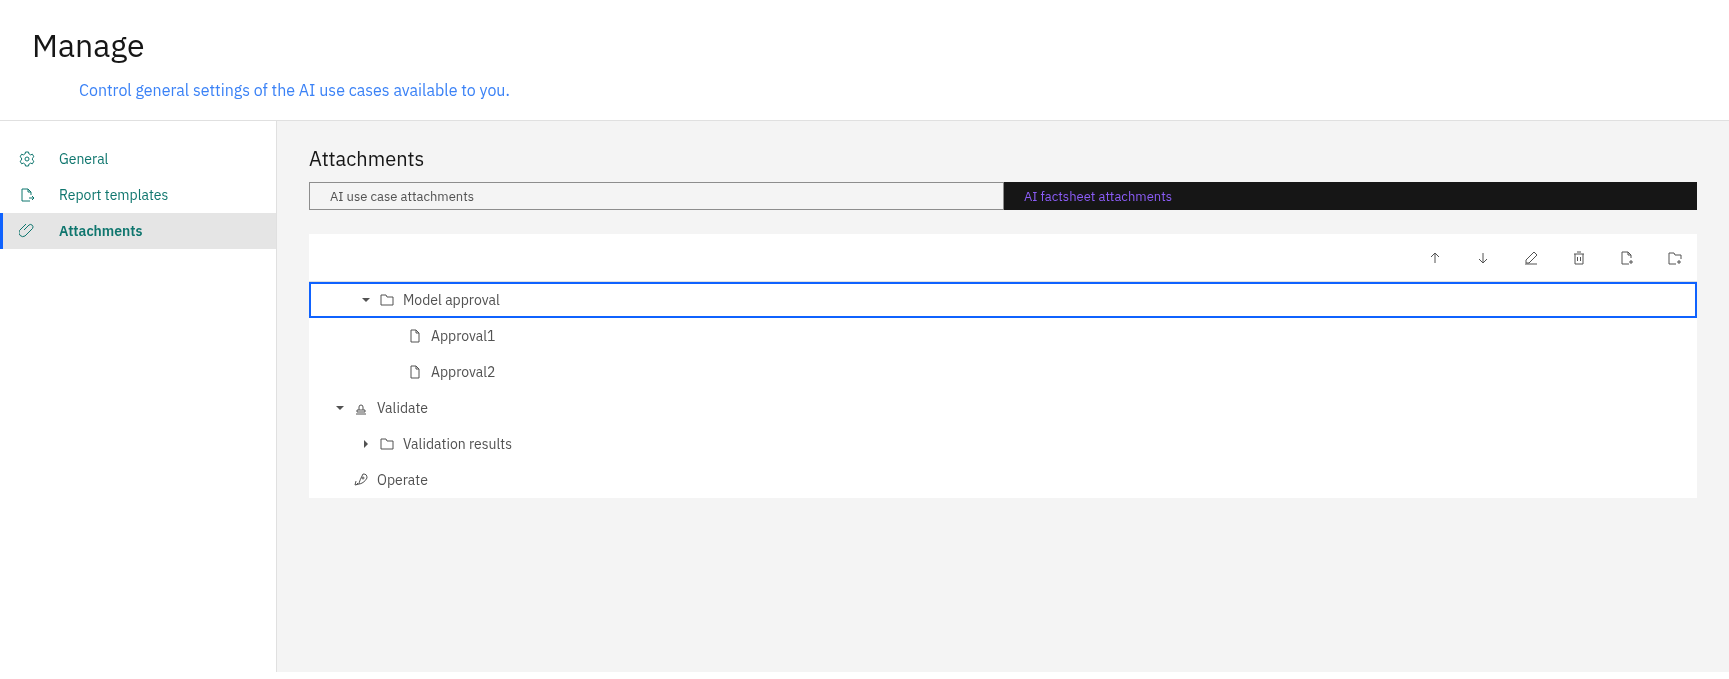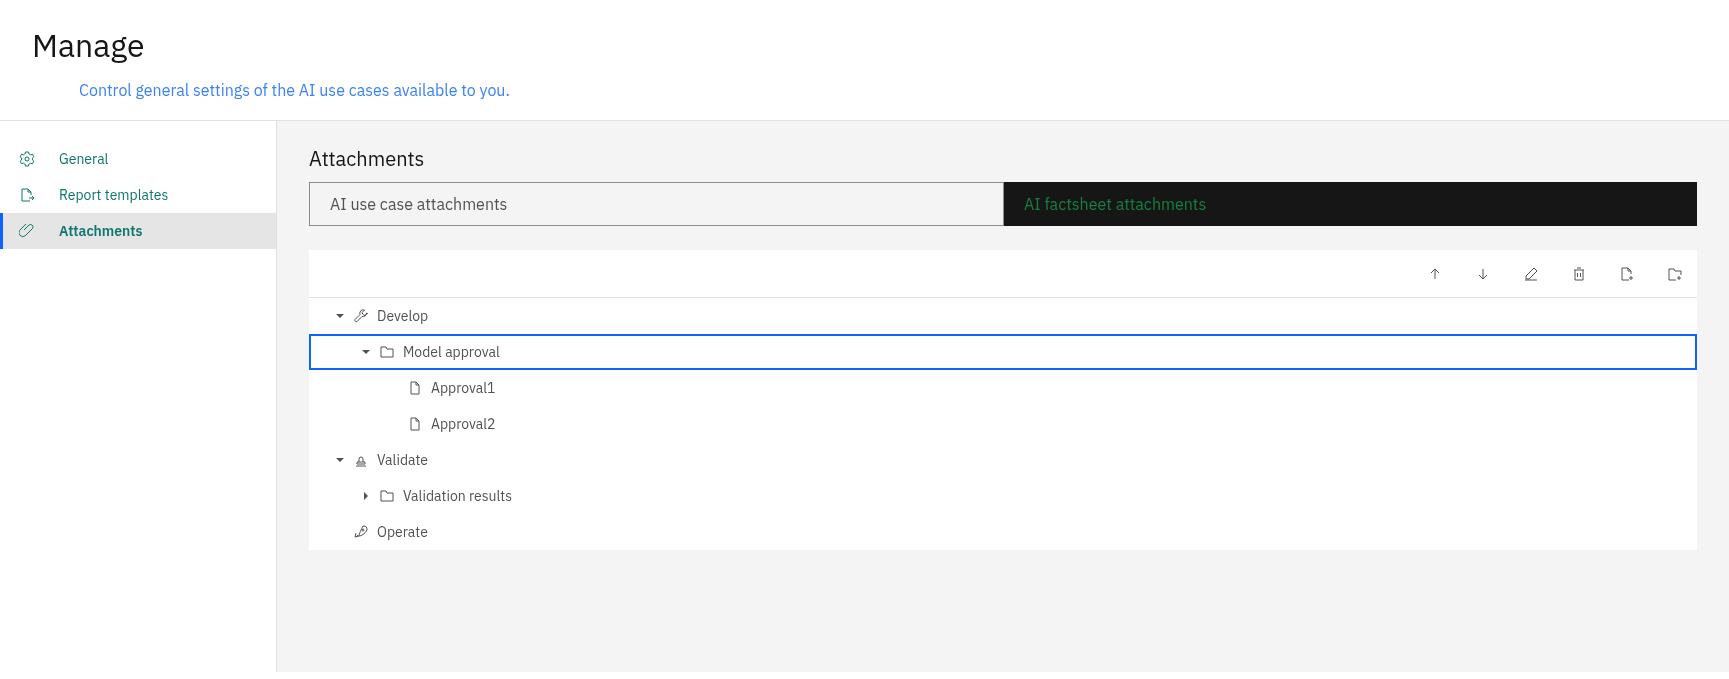--- a/index.html
+++ b/index.html
@@ -70,35 +70,35 @@
     color: #161616;
     margin-bottom: 20px;
   }
   .tab-row {
     display: flex;
     width: 100%;
     margin-bottom: 24px;
   }
   .tab {
     flex: 1;
-    height: 44px;
+    height: 28px;
     display: flex;
     align-items: center;
     padding: 0 20px;
-    font-size: 16px;
+    font-size: 13px;
     cursor: pointer;
   }
   .tab.inactive {
     background: #f4f4f4;
     color: #525252;
     border: 1px solid #8d8d8d;
   }
   .tab.active {
     background: #161616;
-    color: #15803d;
+    color: #8b5cf6;
   }
   .tree-panel {
     background: #ffffff;
   }
   .toolbar {
     display: flex;
     justify-content: flex-end;
     align-items: center;
     height: 48px;
     padding: 0 12px;
@@ -232,76 +232,63 @@
         <span class="toolbar-btn">
           <svg width="16" height="16" viewBox="0 0 32 32" fill="none" stroke="currentColor" stroke-width="2">
               <path d="M28 18V10H16l-2-4H4v22h14"></path>
               <path d="M24 20v8M20 24h8"></path>
             </svg>
         </span>
       </div>
 
       <div class="tree">
 
+
+        <div class="tree-row selected" style="padding-left:50px">
+          <span class="tree-caret">
+            <svg width="10" height="10" viewBox="0 0 10 10">
+                <path d="M1 3l4 4 4-4z" fill="#525252"></path>
+              </svg>
+          </span>
+          <span class="tree-icon">
+            <svg width="16" height="16" viewBox="0 0 32 32" fill="none" stroke="currentColor" stroke-width="2">
+                <path d="M28 26H4V6h10l2 4h12z"></path>
+              </svg>
+          </span>
+          <span>Model approval</span>
+        </div>
+
+        <div class="tree-row" style="padding-left:98px">
+          <span class="tree-icon">
+            <svg width="16" height="16" viewBox="0 0 32 32" fill="none" stroke="currentColor" stroke-width="2">
+                <path d="M24 28H8V4h10l6 6z"></path>
+                <path d="M18 4v6h6"></path>
+              </svg>
+          </span>
+          <span>Approval1</span>
+        </div>
+
+        <div class="tree-row" style="padding-left:98px">
+          <span class="tree-icon">
+            <svg width="16" height="16" viewBox="0 0 32 32" fill="none" stroke="currentColor" stroke-width="2">
+                <path d="M24 28H8V4h10l6 6z"></path>
+                <path d="M18 4v6h6"></path>
+              </svg>
+          </span>
+          <span>Approval2</span>
+        </div>
+
         <div class="tree-row" style="padding-left:24px">
           <span class="tree-caret">
             <svg width="10" height="10" viewBox="0 0 10 10">
                 <path d="M1 3l4 4 4-4z" fill="#525252"></path>
               </svg>
           </span>
           <span class="tree-icon">
             <svg width="16" height="16" viewBox="0 0 32 32" fill="none" stroke="currentColor" stroke-width="2">
-                <path d="M27 10a7 7 0 0 1-9 7L8 27a3 3 0 0 1-4-4l10-10a7 7 0 0 1 9-9l-5 5 2 4 4 2 5-5c0 .3 0 .6-.1 1z"></path>
-              </svg>
-          </span>
-          <span>Develop</span>
-        </div>
-
-        <div class="tree-row selected" style="padding-left:50px">
-          <span class="tree-caret">
-            <svg width="10" height="10" viewBox="0 0 10 10">
-                <path d="M1 3l4 4 4-4z" fill="#525252"></path>
-              </svg>
-          </span>
-          <span class="tree-icon">
-            <svg width="16" height="16" viewBox="0 0 32 32" fill="none" stroke="currentColor" stroke-width="2">
-                <path d="M28 26H4V6h10l2 4h12z"></path>
-              </svg>
-          </span>
-          <span>Model approval</span>
-        </div>
-
-        <div class="tree-row" style="padding-left:98px">
-          <span class="tree-icon">
-            <svg width="16" height="16" viewBox="0 0 32 32" fill="none" stroke="currentColor" stroke-width="2">
-                <path d="M24 28H8V4h10l6 6z"></path>
-                <path d="M18 4v6h6"></path>
-              </svg>
-          </span>
-          <span>Approval1</span>
-        </div>
-
-        <div class="tree-row" style="padding-left:98px">
-          <span class="tree-icon">
-            <svg width="16" height="16" viewBox="0 0 32 32" fill="none" stroke="currentColor" stroke-width="2">
-                <path d="M24 28H8V4h10l6 6z"></path>
-                <path d="M18 4v6h6"></path>
-              </svg>
-          </span>
-          <span>Approval2</span>
-        </div>
-
-        <div class="tree-row" style="padding-left:24px">
-          <span class="tree-caret">
-            <svg width="10" height="10" viewBox="0 0 10 10">
-                <path d="M1 3l4 4 4-4z" fill="#525252"></path>
-              </svg>
-          </span>
-          <span class="tree-icon">
-            <svg width="16" height="16" viewBox="0 0 32 32" fill="none" stroke="currentColor" stroke-width="2">
                 <path d="M6 28h20M8 24h16v-4H8zM12 20v-6a4 4 0 1 1 8 0v6"></path>
               </svg>
           </span>
           <span>Validate</span>
         </div>
 
         <div class="tree-row" style="padding-left:50px">
           <span class="tree-caret">
             <svg width="10" height="10" viewBox="0 0 10 10">
                 <path d="M3 1l4 4-4 4z" fill="#525252"></path>

